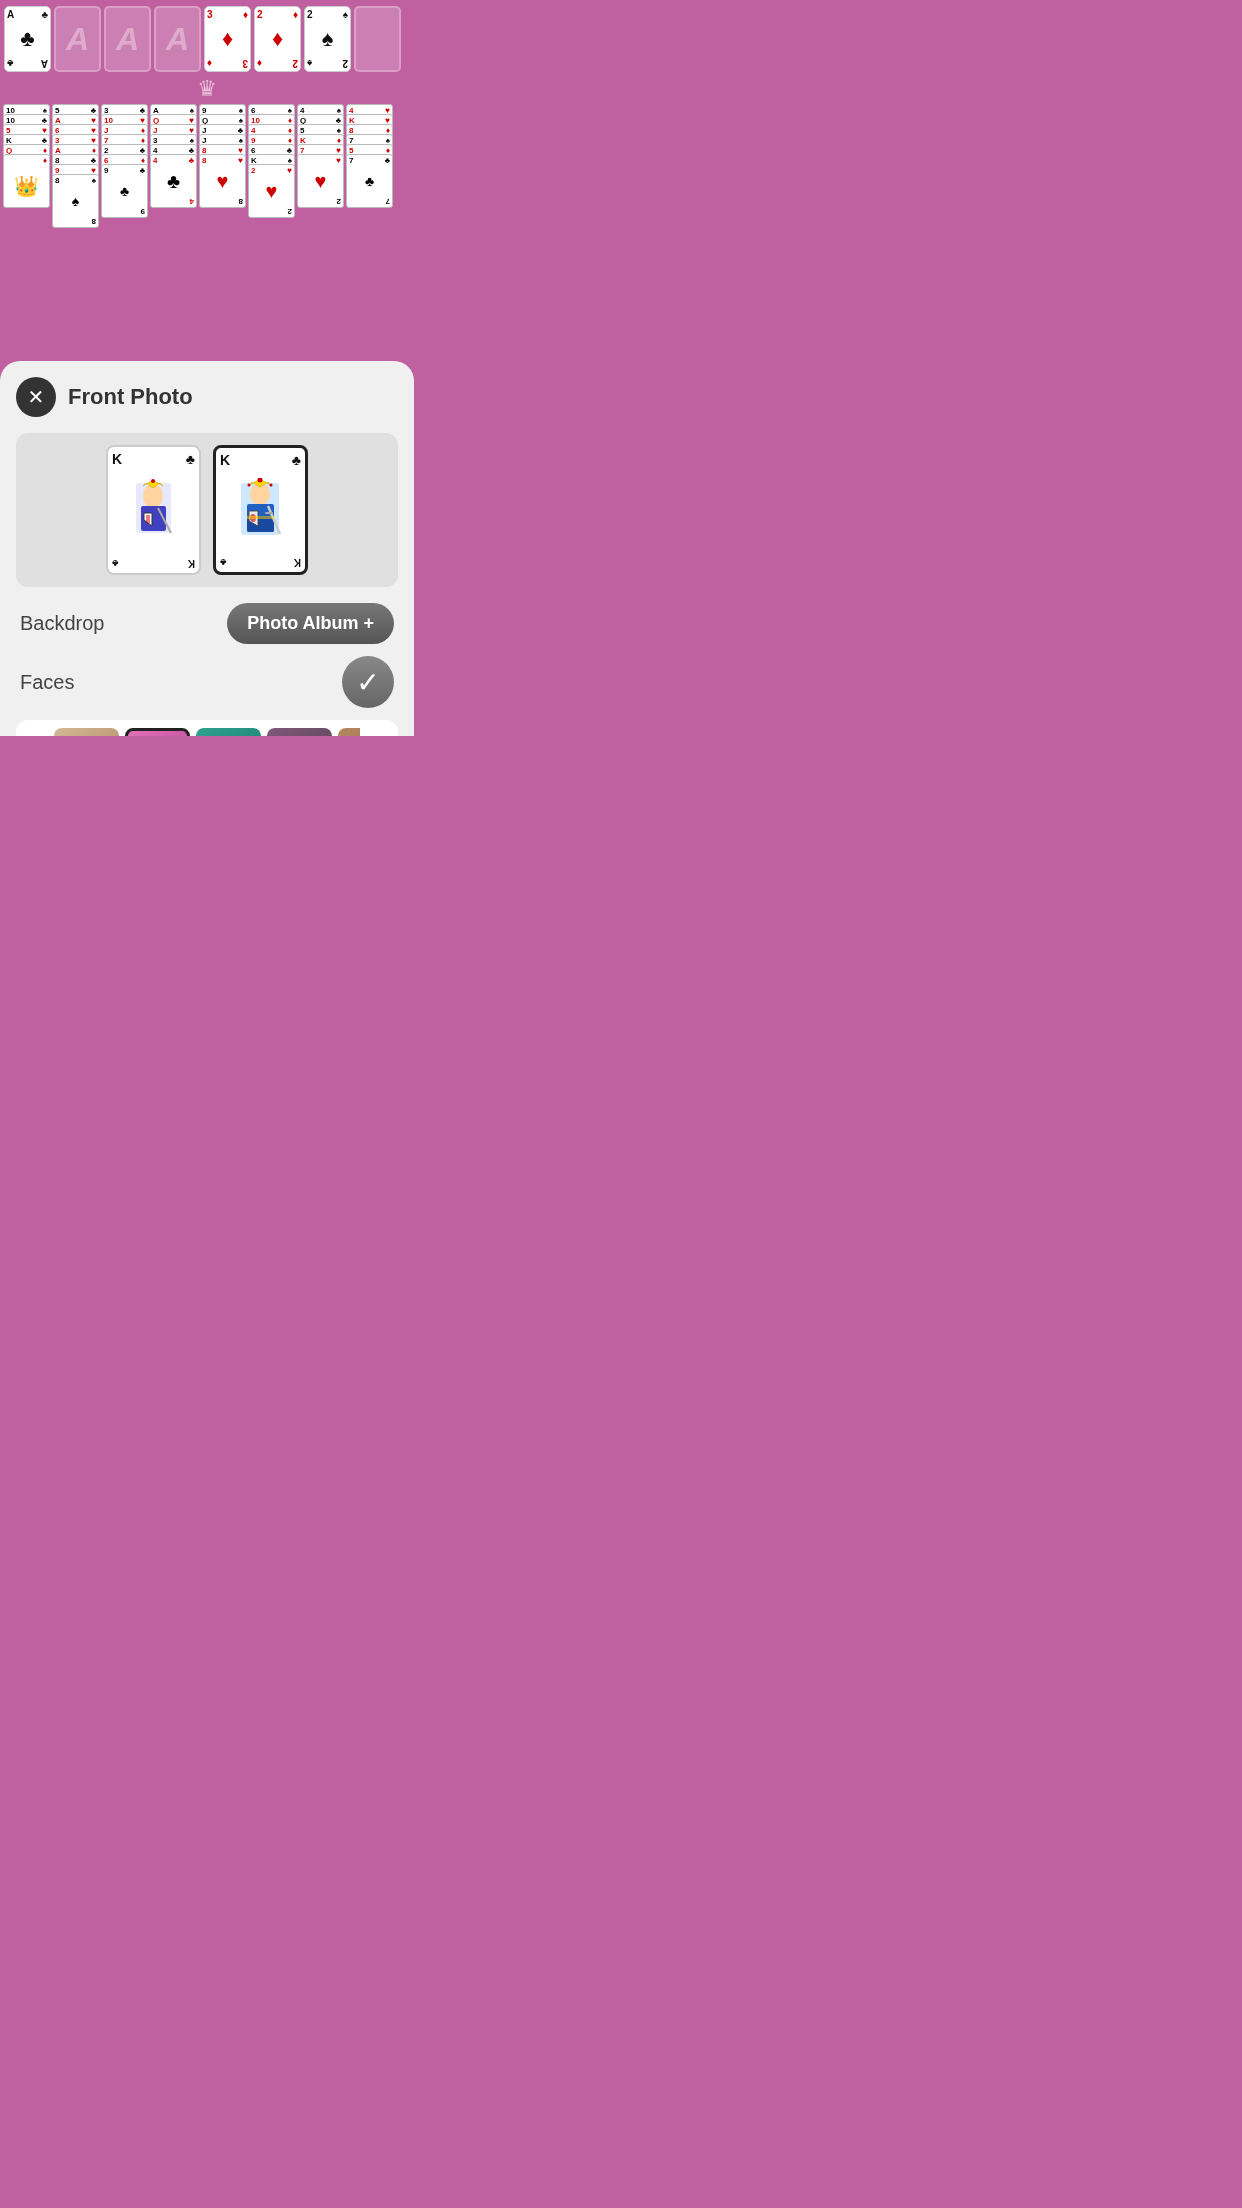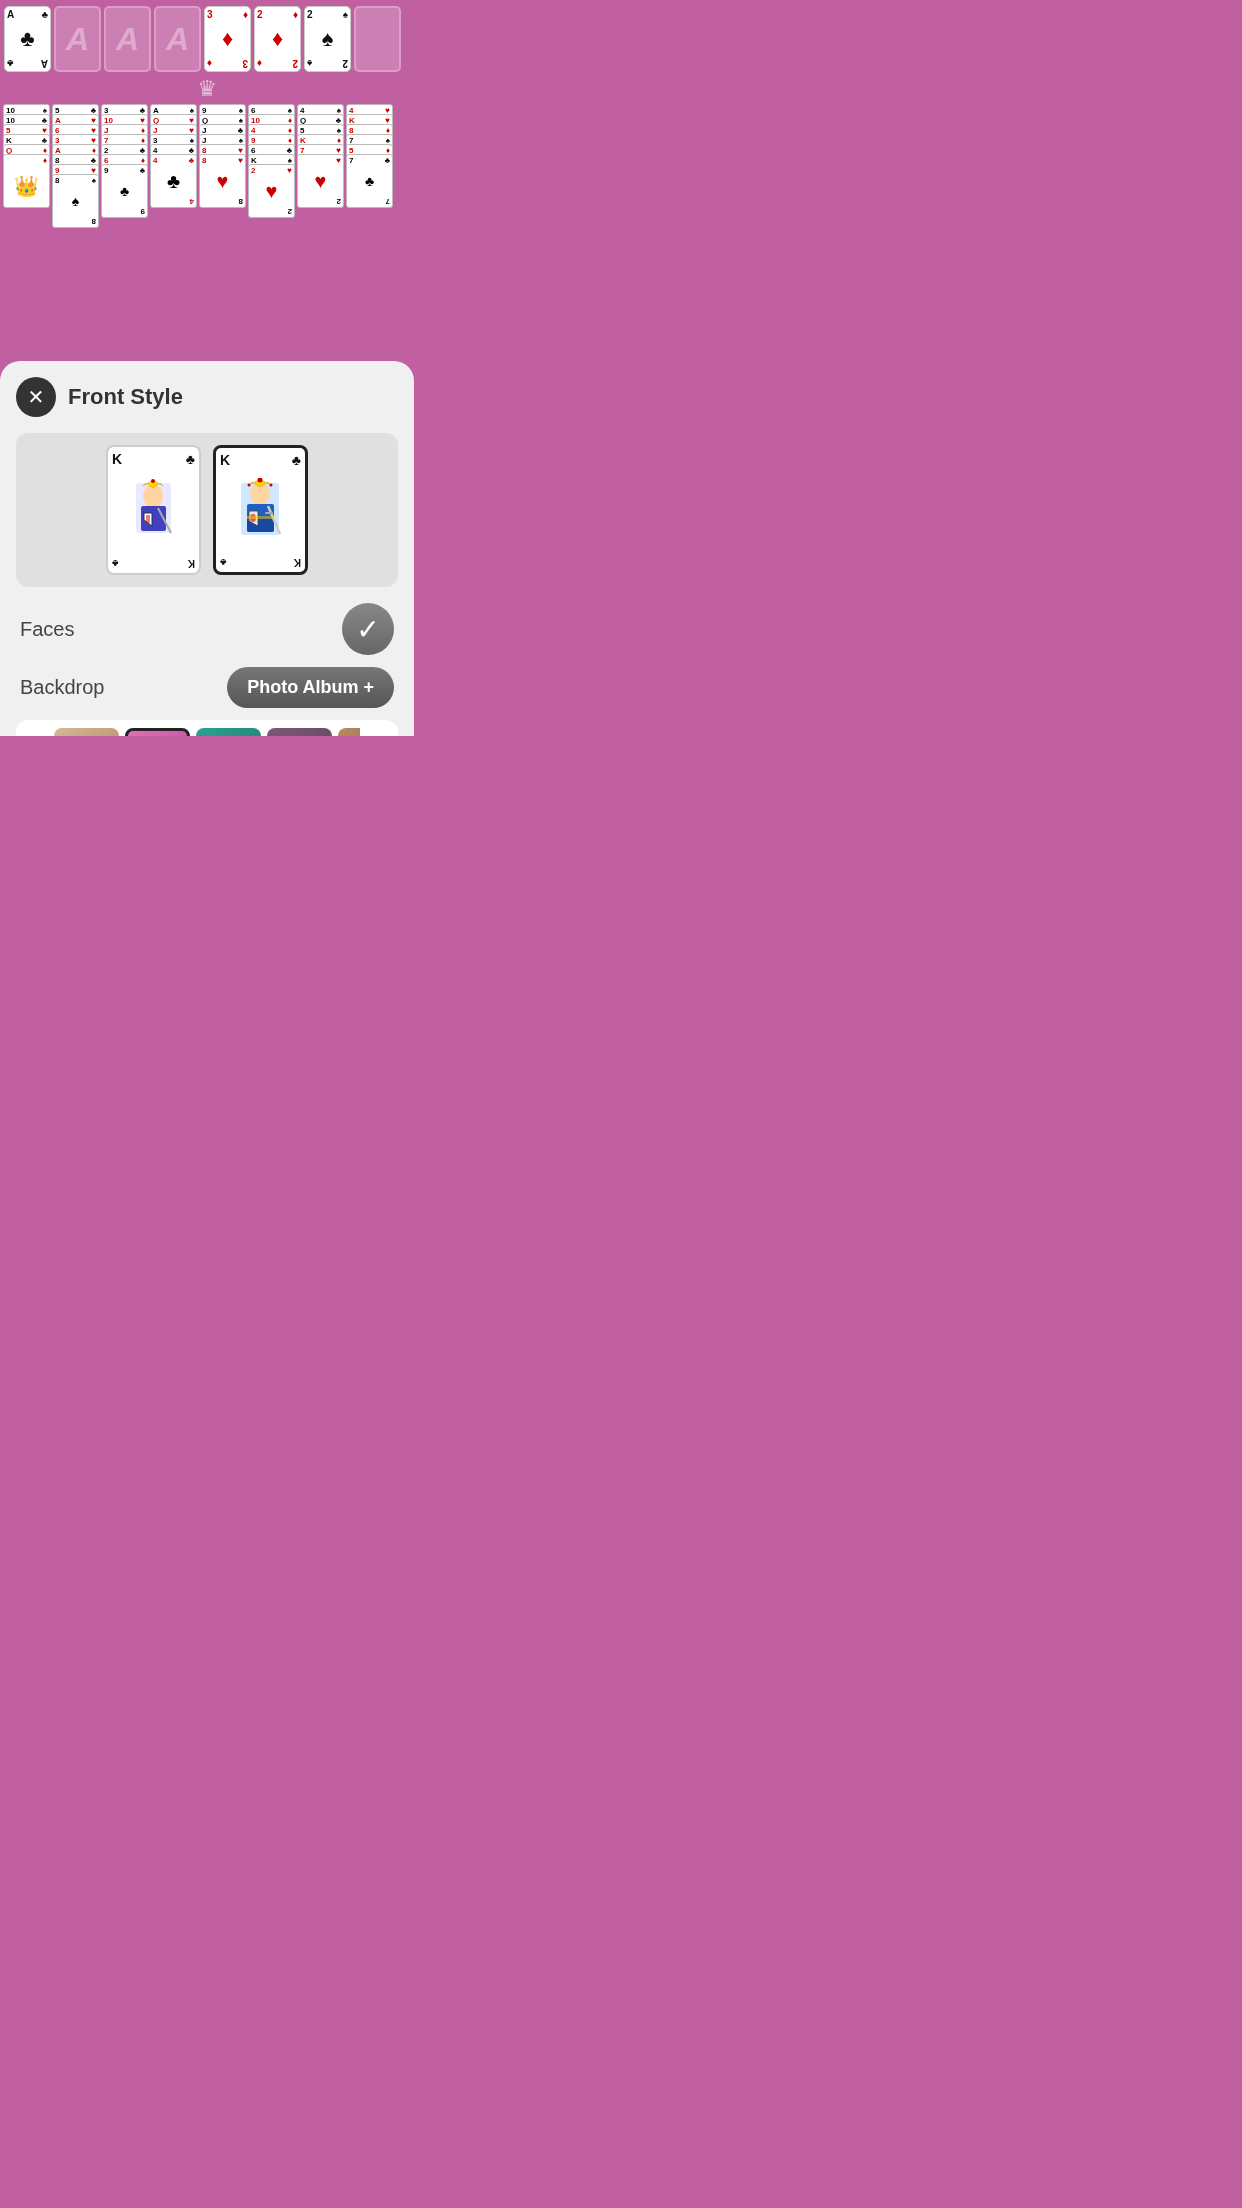--- a/index.html
+++ b/index.html
@@ -567,21 +567,21 @@
   </div>
 </div>
 
 <div class="modal-overlay">
   <div class="modal-panel">
 
     <div class="modal-header">
       <div class="close-btn">
         <span>✕</span>
       </div>
-      <span class="modal-title">Front Style</span>
+      <span class="modal-title">Front Photo</span>
     </div>
 
     <div class="card-style-selector">
 
       <div class="card-preview" style="border:2px solid #ccc;">
         <div class="card-preview-top">
           <span style="font-size:14px;font-weight:bold;color:#111;">K</span>
           <span style="font-size:14px;font-weight:bold;color:#111;">♣</span>
         </div>
         <div style="flex:1;display:flex;align-items:center;justify-content:center;">
@@ -637,33 +637,33 @@
           </svg>
         </div>
         <div style="display:flex;justify-content:space-between;transform:rotate(180deg);font-size:10px;font-weight:bold;color:#111;">
           <span>K</span>
             <span>♣</span>
         </div>
       </div>
     </div>
 
     <div class="option-row">
+      <span class="option-label">Backdrop</span>
+      <div class="photo-album-btn">
+        <span class="photo-album-label">Photo Album +</span>
+      </div>
+    </div>
+
+    <div class="option-row">
       <span class="option-label">Faces</span>
       <div class="checkmark-btn">
         <span class="checkmark-icon">✓</span>
       </div>
     </div>
 
-    <div class="option-row">
-      <span class="option-label">Backdrop</span>
-      <div class="photo-album-btn">
-        <span class="photo-album-label">Photo Album +</span>
-      </div>
-    </div>
-
     <div class="backdrop-selector">
       <div class="backdrop-arrow">
         <span>◀</span>
       </div>
       <div class="backdrop-swatches">
 
         <div class="backdrop-swatch" style="background: linear-gradient(135deg, #d4b896, #a88060); border-radius:8px;"></div>
 
         <div class="backdrop-swatch selected" style="background: linear-gradient(135deg, #e070b8, #b84090); border-radius:8px; border:3px solid #222;"></div>
 

